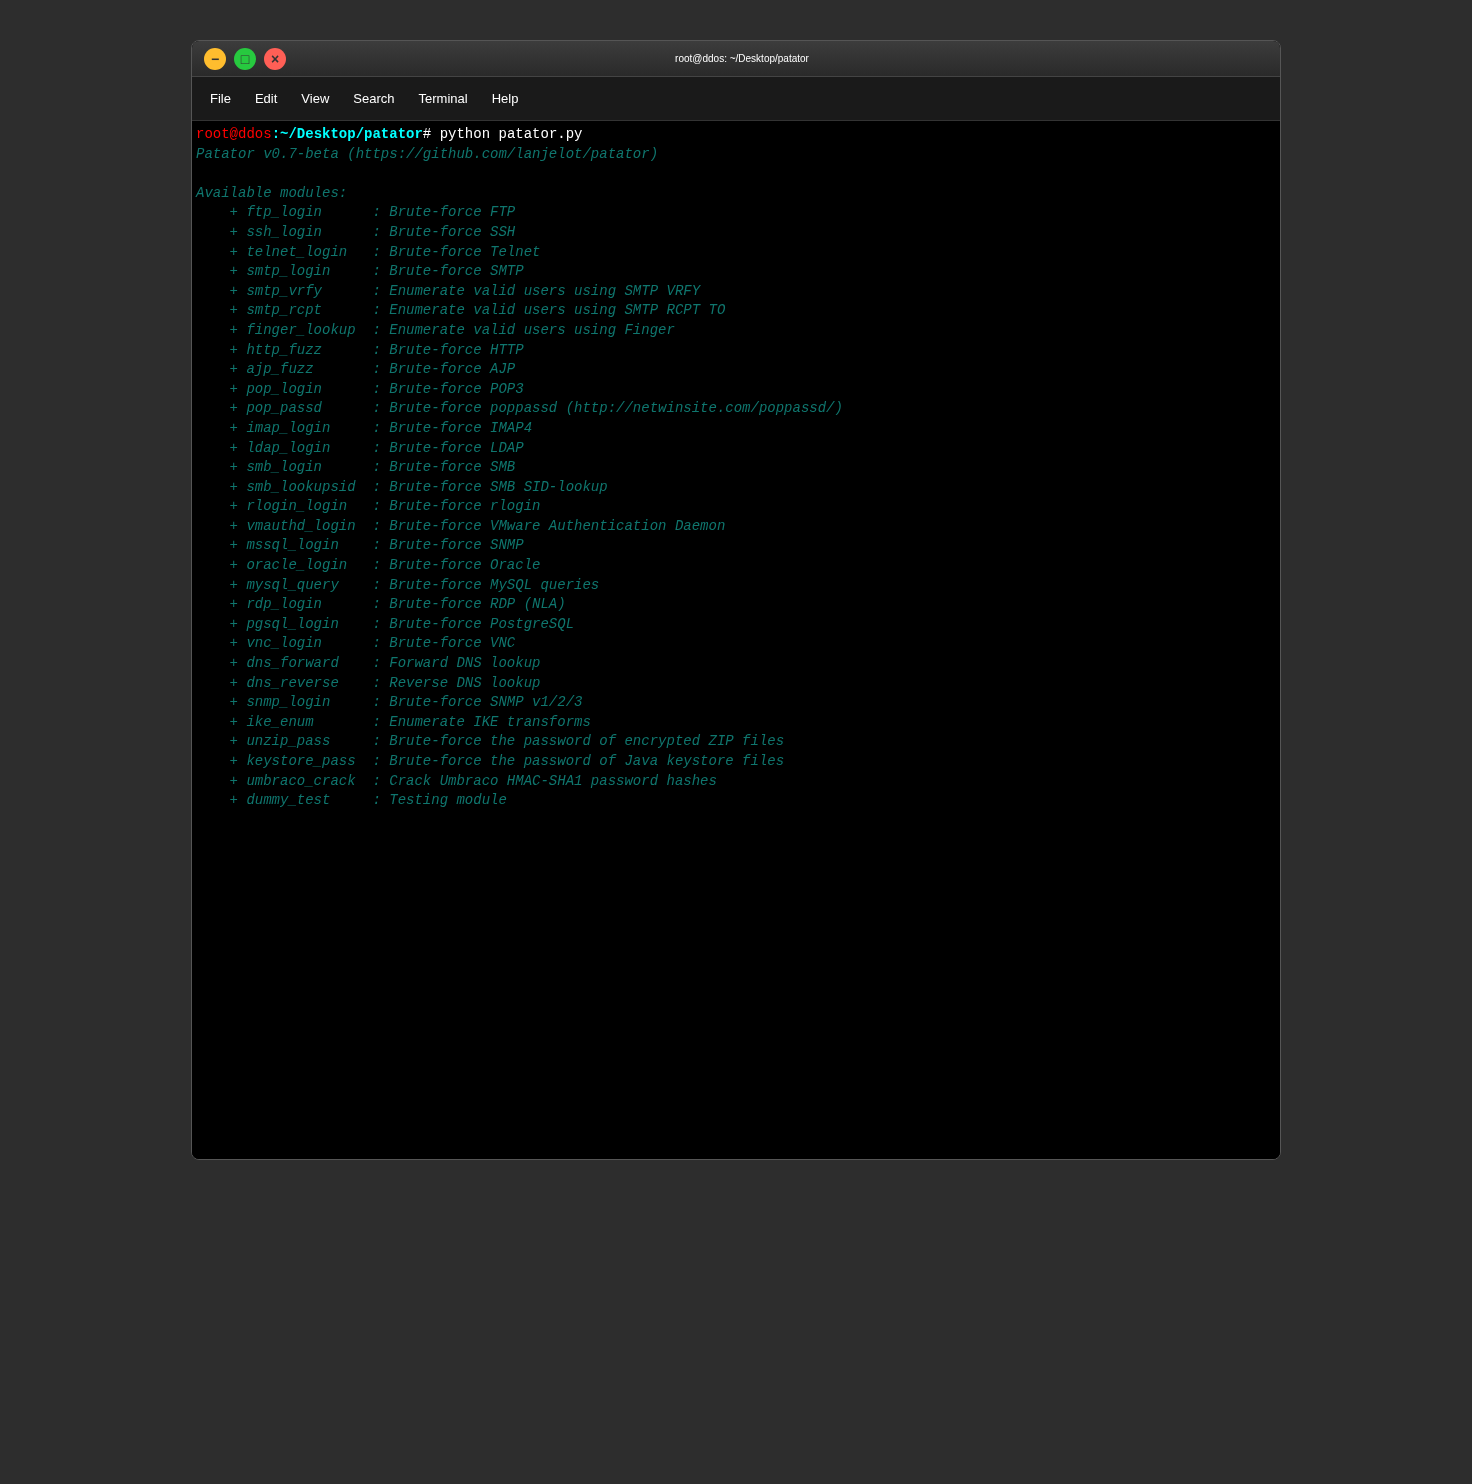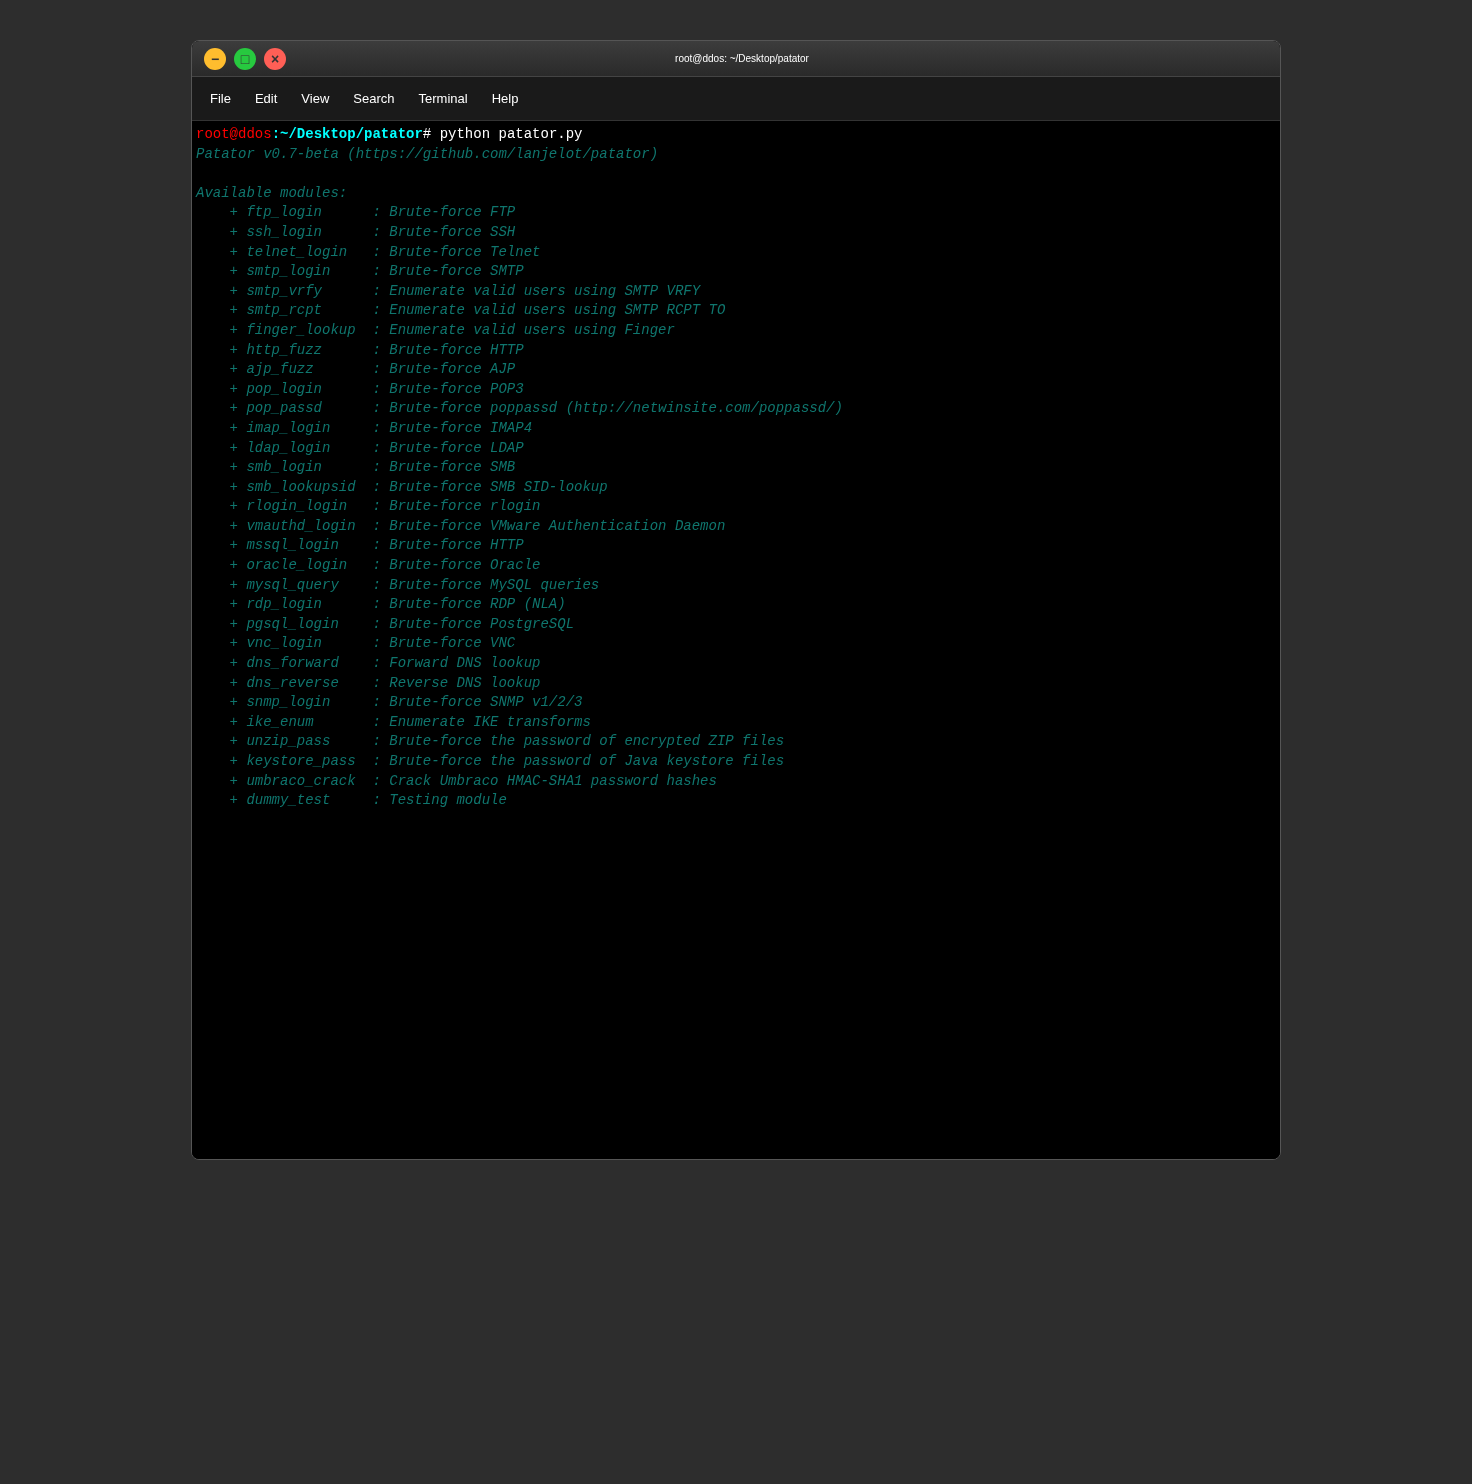--- a/index.html
+++ b/index.html
@@ -149,21 +149,21 @@
       <span class="line green">    + http_fuzz      : Brute-force HTTP</span>
       <span class="line green">    + ajp_fuzz       : Brute-force AJP</span>
       <span class="line green">    + pop_login      : Brute-force POP3</span>
       <span class="line green">    + pop_passd      : Brute-force poppassd (http://netwinsite.com/poppassd/)</span>
       <span class="line green">    + imap_login     : Brute-force IMAP4</span>
       <span class="line green">    + ldap_login     : Brute-force LDAP</span>
       <span class="line green">    + smb_login      : Brute-force SMB</span>
       <span class="line green">    + smb_lookupsid  : Brute-force SMB SID-lookup</span>
       <span class="line green">    + rlogin_login   : Brute-force rlogin</span>
       <span class="line green">    + vmauthd_login  : Brute-force VMware Authentication Daemon</span>
-      <span class="line green">    + mssql_login    : Brute-force HTTP</span>
+      <span class="line green">    + mssql_login    : Brute-force SNMP</span>
       <span class="line green">    + oracle_login   : Brute-force Oracle</span>
       <span class="line green">    + mysql_query    : Brute-force MySQL queries</span>
       <span class="line green">    + rdp_login      : Brute-force RDP (NLA)</span>
       <span class="line green">    + pgsql_login    : Brute-force PostgreSQL</span>
       <span class="line green">    + vnc_login      : Brute-force VNC</span>
       <span class="line green">    + dns_forward    : Forward DNS lookup</span>
       <span class="line green">    + dns_reverse    : Reverse DNS lookup</span>
       <span class="line green">    + snmp_login     : Brute-force SNMP v1/2/3</span>
       <span class="line green">    + ike_enum       : Enumerate IKE transforms</span>
       <span class="line green">    + unzip_pass     : Brute-force the password of encrypted ZIP files</span>

